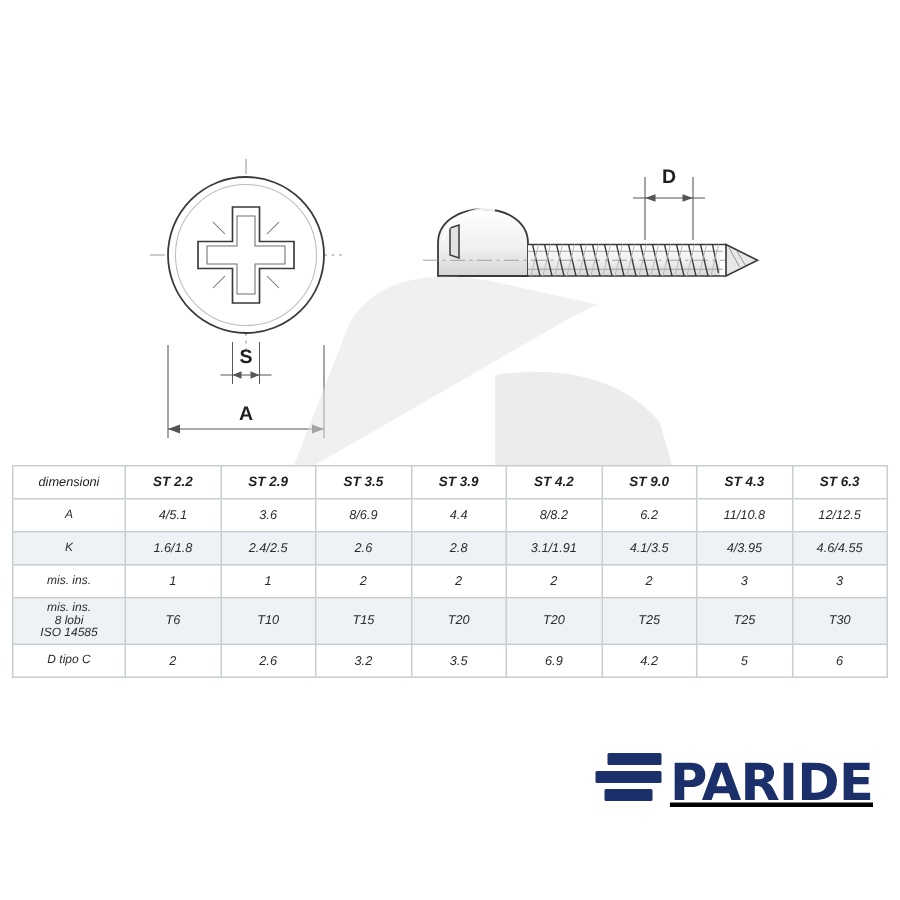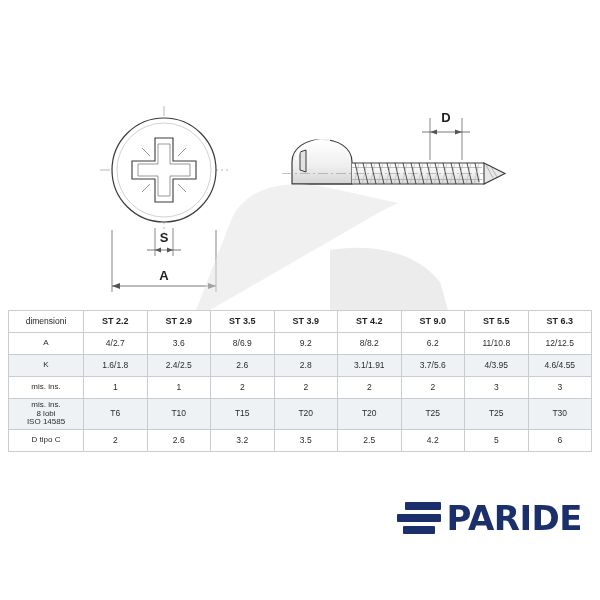--- a/index.html
+++ b/index.html
@@ -28,20 +28,21 @@
     width: 600px; height: 250px;
   }
   .drawing svg { display: block; }
 
   
   .table-wrap {
     position: absolute;
     left: 8px;
     top: 310px;
     width: 504px;
+    font-style: italic;
   }
   table.dims {
     border-collapse: collapse;
     width: 584px;
     table-layout: fixed;
     font-size: 8.5px;
     color: #2b2b2b;
   }
   table.dims th, table.dims td {
     border: 1px solid #c8cdd2;
@@ -73,21 +74,22 @@
     height: 30px;
   }
   .rowhead span { display: block; }
 
   
   .logo {
     position: absolute;
     right: 18px;
     bottom: 58px;
     display: flex;
-    align-items: flex-start;
+    align-items: flex-end;
+    text-decoration: underline;
   }
   .logo .mark {
     width: 46px; height: 44px;
     position: relative;
     margin-right: 4px;
   }
   .logo .mark .bar {
     position: absolute;
     background: #1b2f6b;
     height: 8px;
@@ -254,46 +256,46 @@
     <table class="dims">
       <thead>
         <tr>
           <th class="rowhead">dimensioni</th>
           <th>ST 2.2</th>
           <th>ST 2.9</th>
           <th>ST 3.5</th>
           <th>ST 3.9</th>
           <th>ST 4.2</th>
           <th>ST 9.0</th>
-          <th>ST 5.5</th>
+          <th>ST 4.3</th>
           <th>ST 6.3</th>
         </tr>
       </thead>
       <tbody>
 
         <tr>
           <td class="rowhead">A</td>
-          <td>4/2.7</td>
+          <td>4/5.1</td>
           <td>3.6</td>
           <td>8/6.9</td>
-          <td>9.2</td>
+          <td>4.4</td>
           <td>8/8.2</td>
           <td>6.2</td>
           <td>11/10.8</td>
           <td>12/12.5</td>
         </tr>
 
         <tr class="zebra">
           <td class="rowhead">K</td>
           <td>1.6/1.8</td>
           <td>2.4/2.5</td>
           <td>2.6</td>
           <td>2.8</td>
           <td>3.1/1.91</td>
-          <td>3.7/5.6</td>
+          <td>4.1/3.5</td>
           <td>4/3.95</td>
           <td>4.6/4.55</td>
         </tr>
 
         <tr>
           <td class="rowhead">mis. ins.</td>
           <td>1</td>
           <td>1</td>
           <td>2</td>
           <td>2</td>
@@ -318,21 +320,21 @@
           <td>T25</td>
           <td>T30</td>
         </tr>
 
         <tr>
           <td class="rowhead">D tipo C</td>
           <td>2</td>
           <td>2.6</td>
           <td>3.2</td>
           <td>3.5</td>
-          <td>2.5</td>
+          <td>6.9</td>
           <td>4.2</td>
           <td>5</td>
           <td>6</td>
         </tr>
 
       </tbody>
     </table>
   </div>
 
   <div class="logo">

